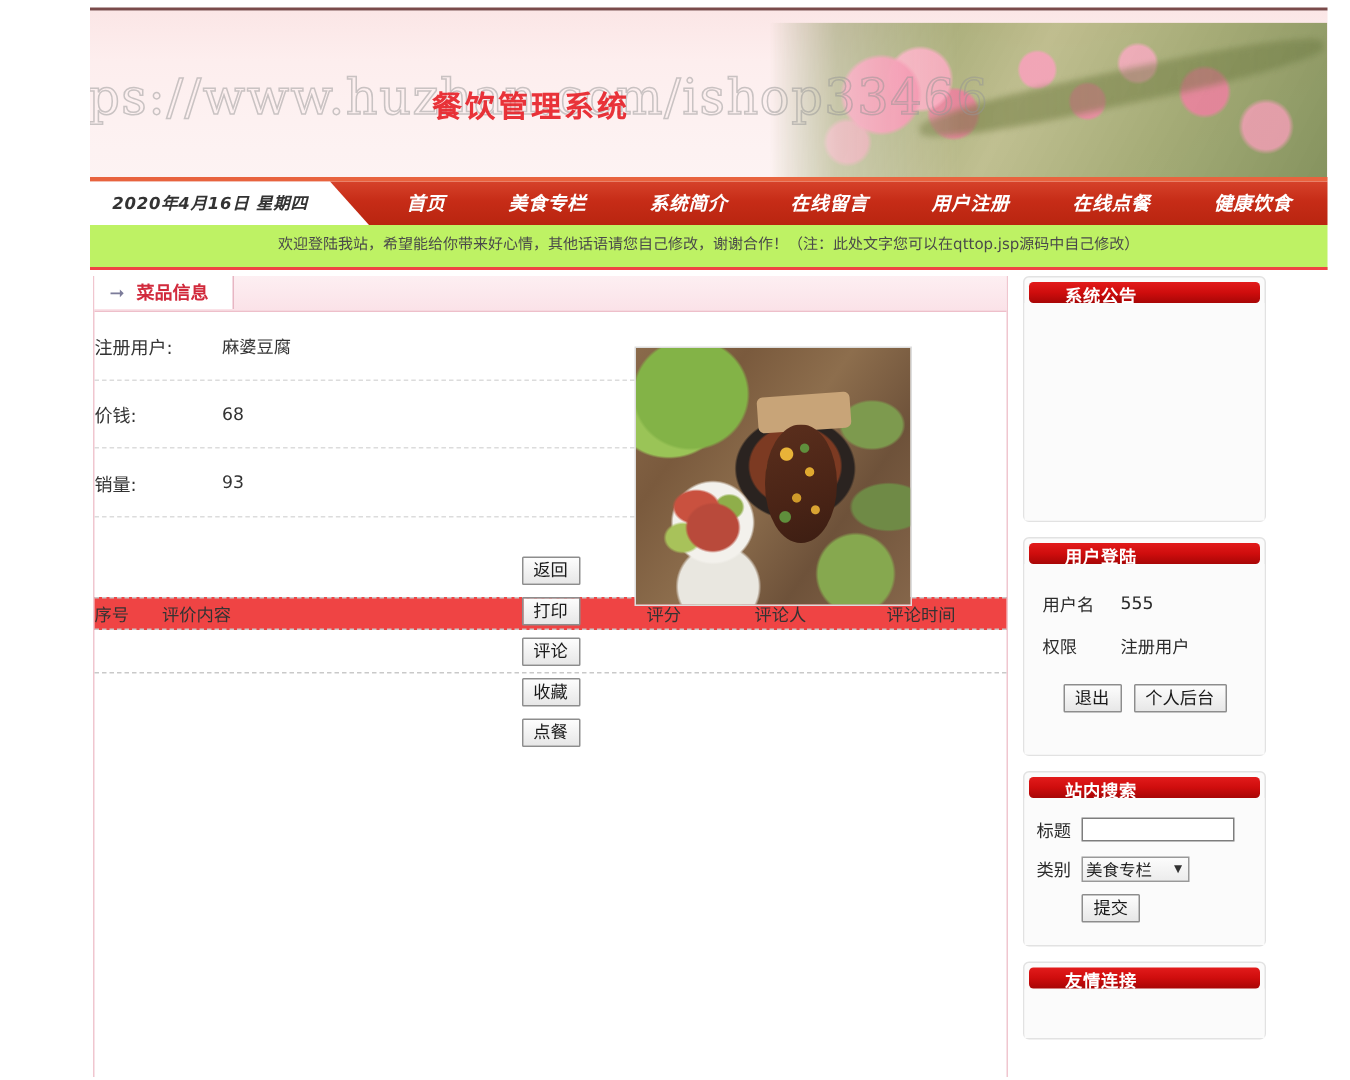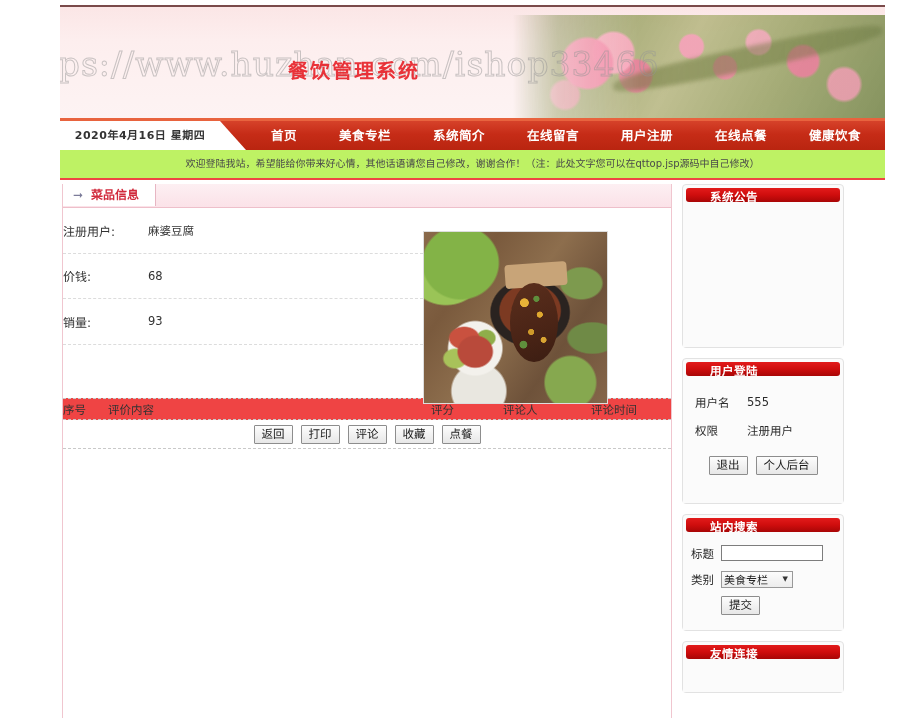--- a/index.html
+++ b/index.html
@@ -98,20 +98,21 @@
   
   .navbar {
     position: absolute;
     left: 60px;
     top: 118px;
     width: 825px;
     height: 32px;
     background: linear-gradient(to bottom, #d6422a 0%, #c62c17 45%, #b92510 100%);
     border-top: 3px solid #e8633e;
     box-sizing: border-box;
+    font-style: italic;
   }
   .nav-date {
     position: absolute;
     left: 0; top: 0;
     width: 160px;
     height: 29px;
     line-height: 29px;
     background: #ffffff;
     color: #333;
     font-size: 11px;
@@ -305,20 +306,21 @@
   .ch-user { width: 88px; }
   .ch-time { width: 80px; }
 
   .actions-row {
     height: 28px;
     display: flex;
     align-items: center;
     justify-content: center;
     gap: 8px;
     border-bottom: 1px dashed #c9c9c9;
+    flex-direction: column;
   }
   .btn {
     font-family: "DejaVu Sans", "Liberation Sans", sans-serif;
     font-size: 11.5px;
     color: #1a1a1a;
     background: linear-gradient(to bottom, #fdfdfd, #e7e7e7);
     border: 1px solid #8d8d8d;
     border-radius: 1px;
     padding: 1px 7px;
     cursor: pointer;

